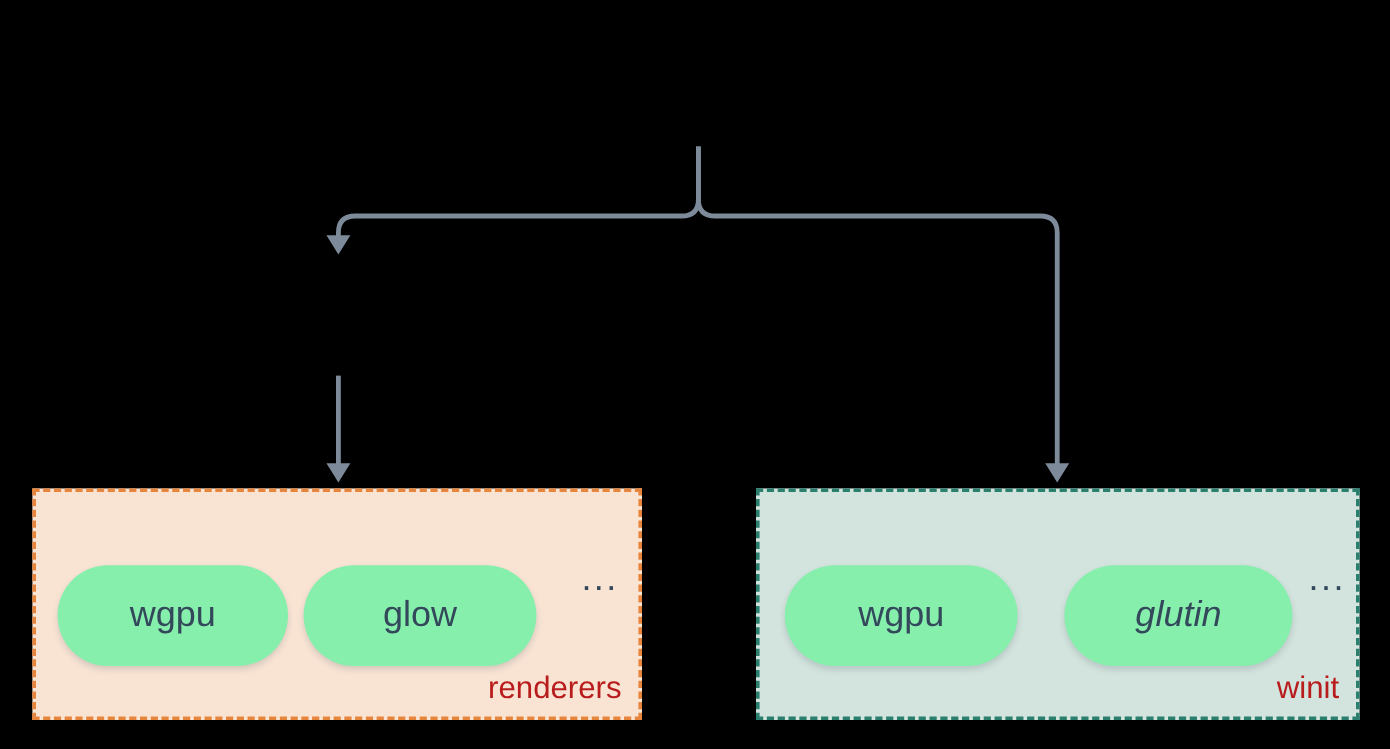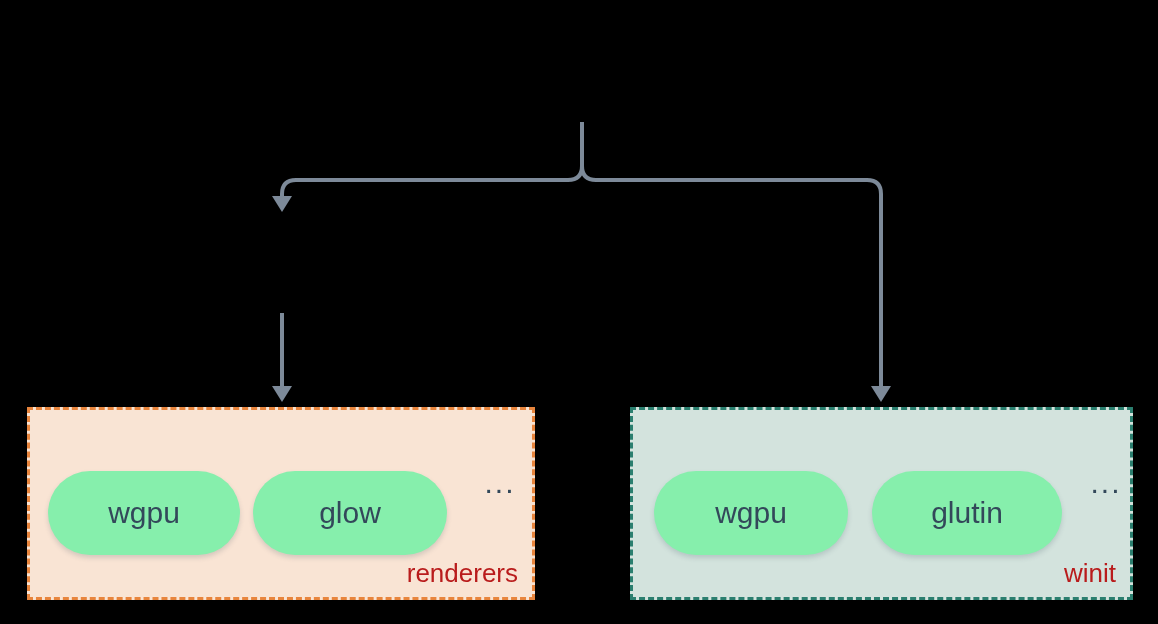--- a/index.html
+++ b/index.html
@@ -77,21 +77,21 @@
     align-items: center;
     justify-content: center;
     font-size: 30px;
     color: #33485a;
     box-shadow: 0 3px 5px rgba(51,72,90,0.18);
     margin-top: 36px;
   }
   .pill-wgpu   { left: 18px;  width: 192px; }
   .pill-glow   { left: 223px; width: 194px; }
   .pill-winit  { left: 21px;  width: 194px; }
-  .pill-glutin { left: 239px; width: 190px; }
+  .pill-glutin { left: 254px; width: 190px; font-style: italic; }
   .ellipsis {
     position: absolute;
     top: 25px;
     height: 96px;
     display: flex;
     align-items: center;
     justify-content: center;
     font-size: 30px;
     letter-spacing: 2px;
     color: #33485a;

